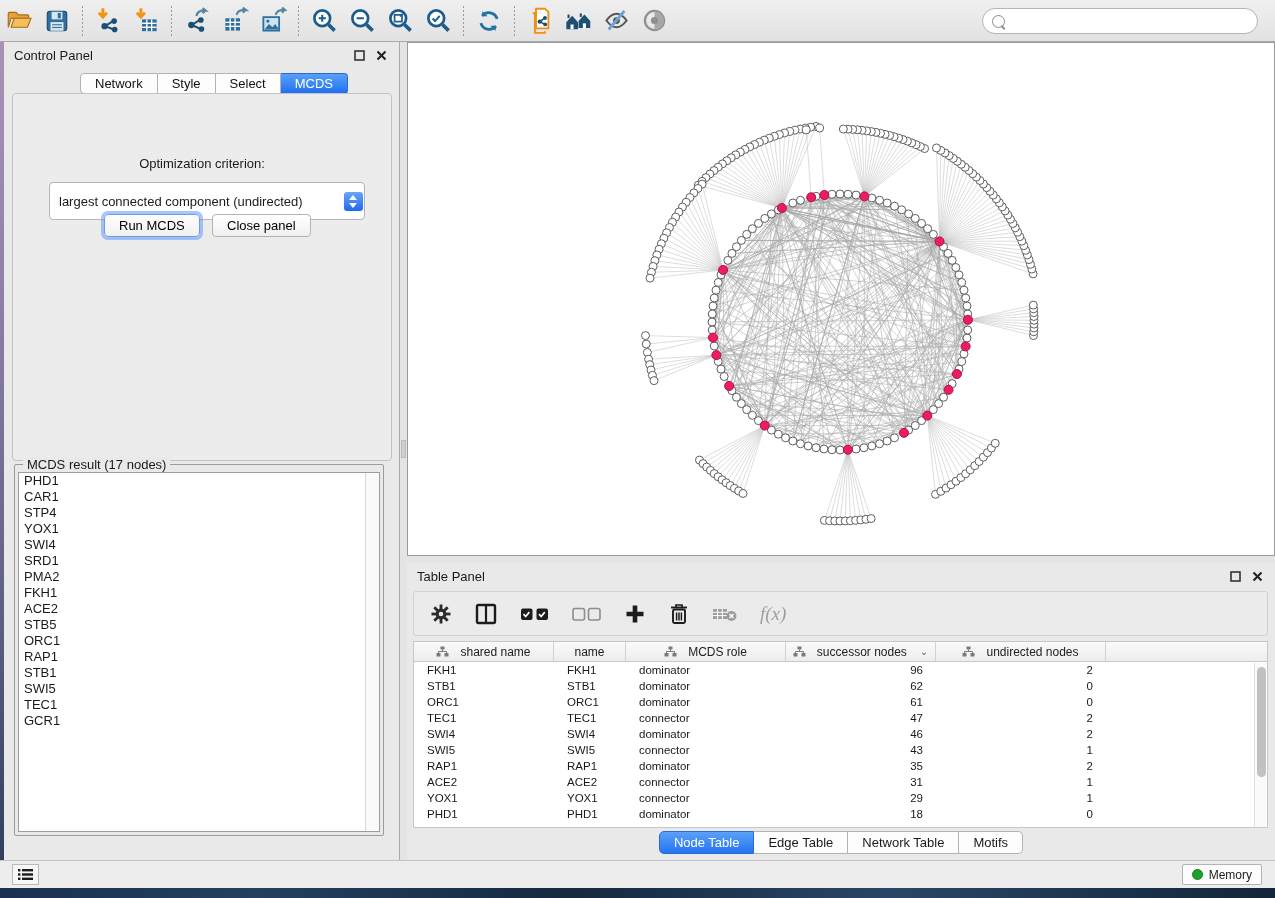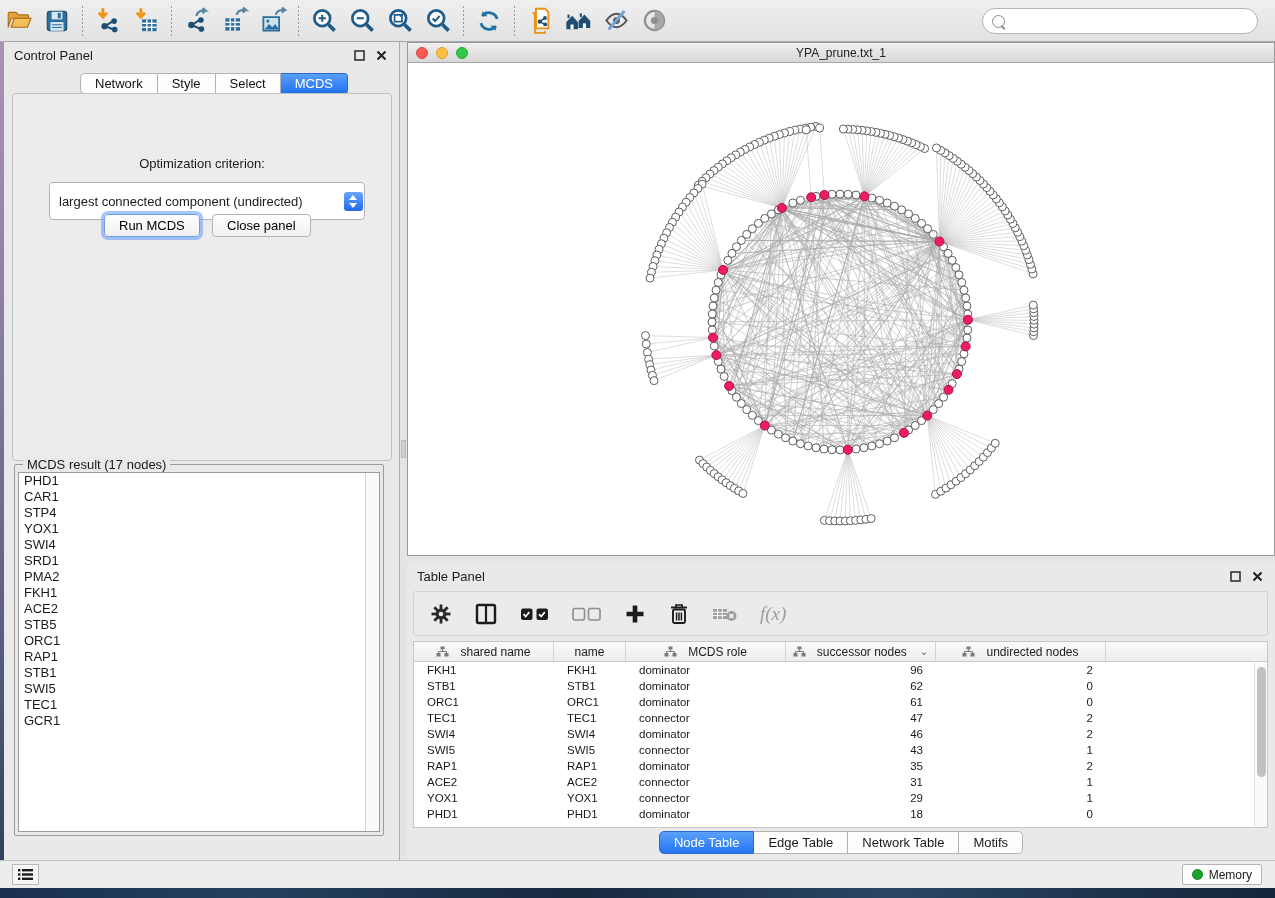--- a/index.html
+++ b/index.html
@@ -336,28 +336,20 @@
         <div id="mcds-scroll"></div>
       </div>
     </div>
   </div>
 
   <div id="vsplit">
       <div class="grip"></div>
     </div>
 
   <div id="net-window">
-    <div id="net-titlebar">
-      <div class="lights">
-        <span class="light red"></span>
-        <span class="light yellow"></span>
-        <span class="light green"></span>
-      </div>
-      <span id="net-title">YPA_prune.txt_1</span>
-    </div>
     <svg id="net-canvas" viewBox="0 0 866 492">
         <g>
           <line x1="373.889216033338" y1="144.95116490388892" x2="328.4458247200067" y2="334.23651229343653" stroke="#a8a8a8" stroke-width="0.7" stroke-opacity="0.75"></line>
           <line x1="373.889216033338" y1="144.95116490388892" x2="312.9886098063038" y2="211.88005725636125" stroke="#a8a8a8" stroke-width="0.7" stroke-opacity="0.75"></line>
           <line x1="373.889216033338" y1="144.95116490388892" x2="507.23651229343653" y2="362.5541752799933" stroke="#a8a8a8" stroke-width="0.7" stroke-opacity="0.75"></line>
           <line x1="373.889216033338" y1="144.95116490388892" x2="363.4141702426884" y2="367.0739744642579" stroke="#a8a8a8" stroke-width="0.7" stroke-opacity="0.75"></line>
           <line x1="373.889216033338" y1="144.95116490388892" x2="493.66447028501955" y2="146.83274495438548" stroke="#a8a8a8" stroke-width="0.7" stroke-opacity="0.75"></line>
           <line x1="373.889216033338" y1="144.95116490388892" x2="304.9540925899108" y2="274.5992759558589" stroke="#a8a8a8" stroke-width="0.7" stroke-opacity="0.75"></line>
           <line x1="373.889216033338" y1="144.95116490388892" x2="416.40072404414116" y2="131.95409258991077" stroke="#a8a8a8" stroke-width="0.7" stroke-opacity="0.75"></line>
           <line x1="373.889216033338" y1="144.95116490388892" x2="338.6920156900593" y2="346.6220295588721" stroke="#a8a8a8" stroke-width="0.7" stroke-opacity="0.75"></line>

